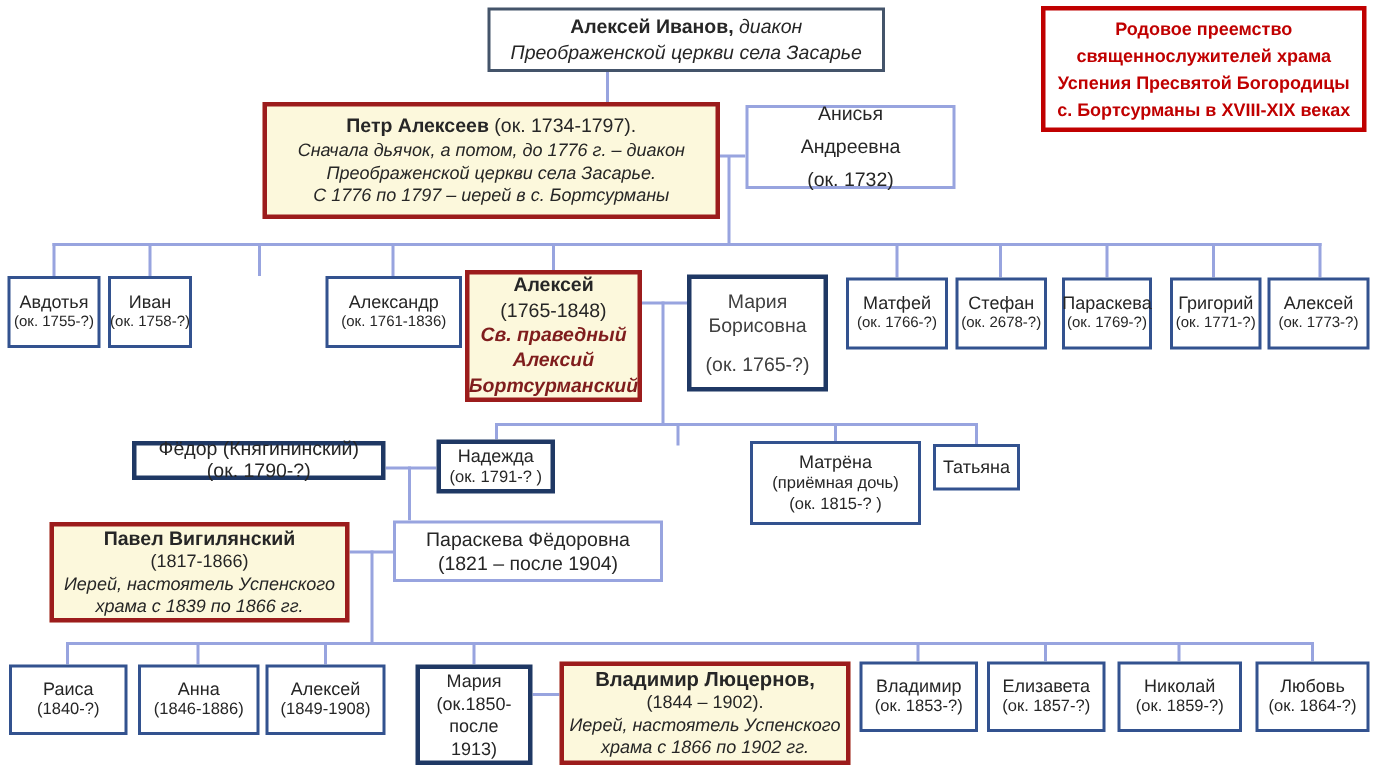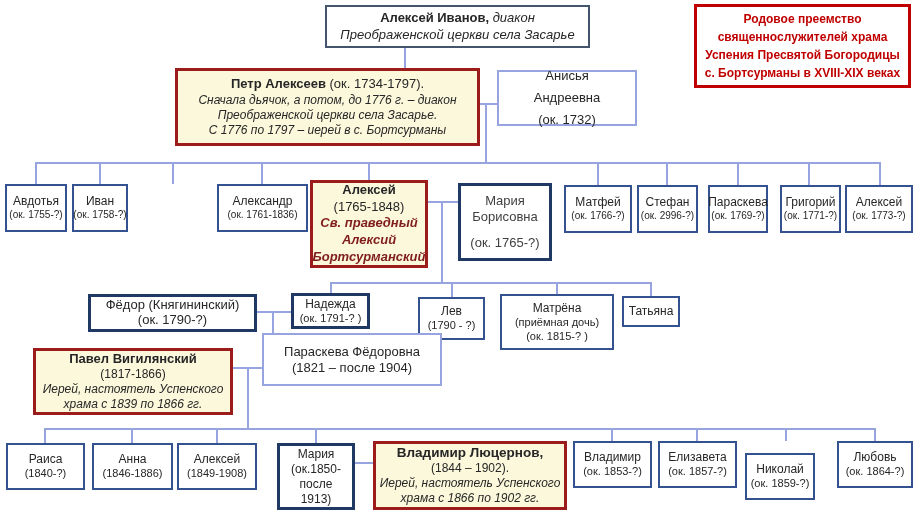--- a/index.html
+++ b/index.html
@@ -123,63 +123,59 @@
     <div class="t13">Борисовна</div>
     <div class="t13" style="margin-top:10px">(ок. 1765-?)</div>
   </div>
 
   <div class="box thin" style="left:564px;top:185px;width:68px;height:48px">
     <div class="nm">Матфей</div>
     <div class="dt">(ок. 1766-?)</div>
   </div>
   <div class="box thin" style="left:637px;top:185px;width:61px;height:48px">
     <div class="nm">Стефан</div>
-    <div class="dt">(ок. 2996-?)</div>
+    <div class="dt">(ок. 2678-?)</div>
   </div>
   <div class="box thin" style="left:708px;top:185px;width:60px;height:48px">
     <div class="nm">Параскева</div>
     <div class="dt">(ок. 1769-?)</div>
   </div>
   <div class="box thin" style="left:780px;top:185px;width:61px;height:48px">
     <div class="nm">Григорий</div>
     <div class="dt">(ок. 1771-?)</div>
   </div>
   <div class="box thin" style="left:845px;top:185px;width:68px;height:48px">
     <div class="nm">Алексей</div>
     <div class="dt">(ок. 1773-?)</div>
   </div>
 
-  <div class="box thick" style="left:88px;top:294px;width:169px;height:38px;line-height:1.15">
+  <div class="box thick" style="left:88px;top:294px;width:169px;height:26px;line-height:1.15">
     <div class="t13">Фёдор (Княгининский)</div>
     <div class="t13">(ок. 1790-?)</div>
   </div>
   <div class="box thick" style="left:291px;top:293px;width:79px;height:36px;line-height:1.15">
     <div class="t12">Надежда</div>
     <div class="t11">(ок. 1791-? )</div>
-  </div>
-  <div class="box thin" style="left:418px;top:297px;width:67px;height:43px">
-    <div class="t12">Лев</div>
-    <div class="t11">(1790 - ?)</div>
   </div>
   <div class="box thin" style="left:500px;top:294px;width:114px;height:56px">
     <div class="t12">Матрёна</div>
     <div class="t11">(приёмная дочь)</div>
     <div class="t11">(ок. 1815-? )</div>
   </div>
   <div class="box thin" style="left:622px;top:296px;width:58px;height:31px">
     <div class="t12">Татьяна</div>
   </div>
 
   <div class="box red" style="left:33px;top:348px;width:200px;height:67px">
     <div class="t13 bold">Павел Вигилянский</div>
     <div class="t12">(1817-1866)</div>
     <div class="t12 it">Иерей, настоятель Успенского</div>
     <div class="t12 it">храма с 1839 по 1866 гг.</div>
   </div>
-  <div class="box lblue" style="left:262px;top:333px;width:180px;height:53px;line-height:1.2">
+  <div class="box lblue" style="left:262px;top:347px;width:180px;height:41px;line-height:1.2">
     <div class="t13">Параскева Фёдоровна</div>
     <div class="t13">(1821 – после 1904)</div>
   </div>
 
   <div class="box thin" style="left:6px;top:443px;width:79px;height:47px">
     <div class="t12">Раиса</div>
     <div class="t11">(1840-?)</div>
   </div>
   <div class="box thin" style="left:92px;top:443px;width:81px;height:47px">
     <div class="t12">Анна</div>
@@ -205,21 +201,21 @@
   </div>
 
   <div class="box thin" style="left:573px;top:441px;width:79px;height:47px">
     <div class="t12">Владимир</div>
     <div class="t11">(ок. 1853-?)</div>
   </div>
   <div class="box thin" style="left:658px;top:441px;width:79px;height:47px">
     <div class="t12">Елизавета</div>
     <div class="t11">(ок. 1857-?)</div>
   </div>
-  <div class="box thin" style="left:745px;top:453px;width:70px;height:47px">
+  <div class="box thin" style="left:745px;top:441px;width:83px;height:47px">
     <div class="t12">Николай</div>
     <div class="t11">(ок. 1859-?)</div>
   </div>
   <div class="box thin" style="left:837px;top:441px;width:76px;height:47px">
     <div class="t12">Любовь</div>
     <div class="t11">(ок. 1864-?)</div>
   </div>
 
 </div>
 

